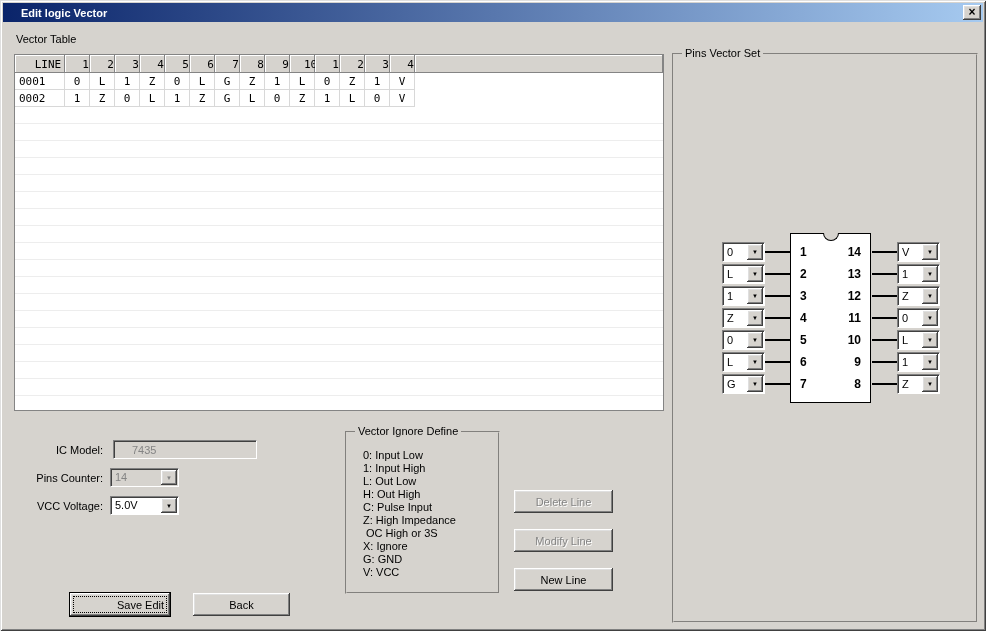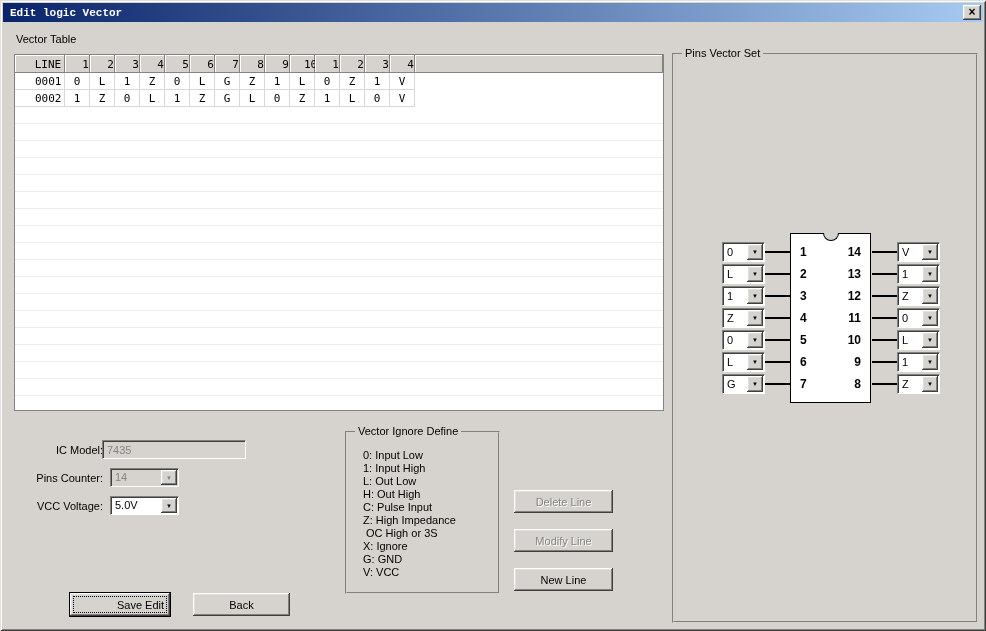--- a/index.html
+++ b/index.html
@@ -11,21 +11,21 @@
     box-shadow: inset 1px 1px 0 #dfdfdf, inset -1px -1px 0 #404040,
                 inset 2px 2px 0 #fff, inset -2px -2px 0 #808080;
   }
 
   
   .titlebar {
     position:absolute; left:3px; top:3px; right:3px; height:19px;
     background:linear-gradient(to right,#0a246a,#a6caf0);
     display:flex; align-items:center;
   }
-  .title-text { color:#fff; font-weight:bold; padding-left:7px; flex:1;font-family:Liberation Mono, monospace; }
+  .title-text { color:#fff; font-weight:bold; padding-left:18px; flex:1; }
   .close-btn {
     width:18px; height:15px; margin-right:2px; background:#d6d3ce; cursor:default;
     box-shadow: inset -1px -1px #404040, inset 1px 1px #fff, inset -2px -2px #808080, inset 2px 2px #dfdfdf;
     display:flex; align-items:center; justify-content:center;
   }
   .close-glyph { font-size:12px; font-weight:bold; line-height:1; margin-top:-2px; }
 
   
   .vt-group-label { position:absolute; left:16px; top:33px; }
   .vector-table {
@@ -41,35 +41,35 @@
   }
   .col-line { width:50px; }
   .col-pin  { width:25px; }
   .col-filler { flex:1; }
   .vt-row { display:flex; height:17px; }
   .vt-cell {
     flex:none; display:flex; align-items:center; justify-content:center;
     font-family:"DejaVu Sans Mono", monospace; font-size:11px;
     border-right:1px solid #d8d8d8; border-bottom:1px solid #d8d8d8;
   }
-  .vt-cell.col-line { justify-content:flex-start; padding-left:20px; }
+  .vt-cell.col-line { justify-content:flex-start; padding-left:4px; }
   .vt-cell.col-filler { border-right:none; }
   .vt-empty { height:17px; border-bottom:1px solid #ededed; }
 
   
   .form-label { position:absolute; width:85px; text-align:right; }
   .lbl-ic   { left:18px; top:444px; }
   .lbl-pins { left:18px; top:472px; }
   .lbl-vcc  { left:18px; top:500px; }
 
   .text-field {
-    position:absolute; left:102px; top:440px; width:144px; height:19px;
+    position:absolute; left:113px; top:440px; width:144px; height:19px;
     border:1px solid; border-color:#808080 #fff #fff #808080;
     background:#d6d3ce; color:#848484; font:11px "Liberation Sans", sans-serif;
-    padding-left:4px; outline:none;
+    padding-left:18px; outline:none;
     box-shadow: inset 1px 1px 0 #404040;
   }
 
   .combo { background:#fff;
     border:1px solid; border-color:#808080 #fff #fff #808080;
     box-shadow: inset 1px 1px 0 #404040;
   }
   .combo-form { position:absolute; width:69px; height:19px; }
   .combo-pins { left:110px; top:468px; }
   .combo-vcc  { left:110px; top:496px;padding-left:10px; }

